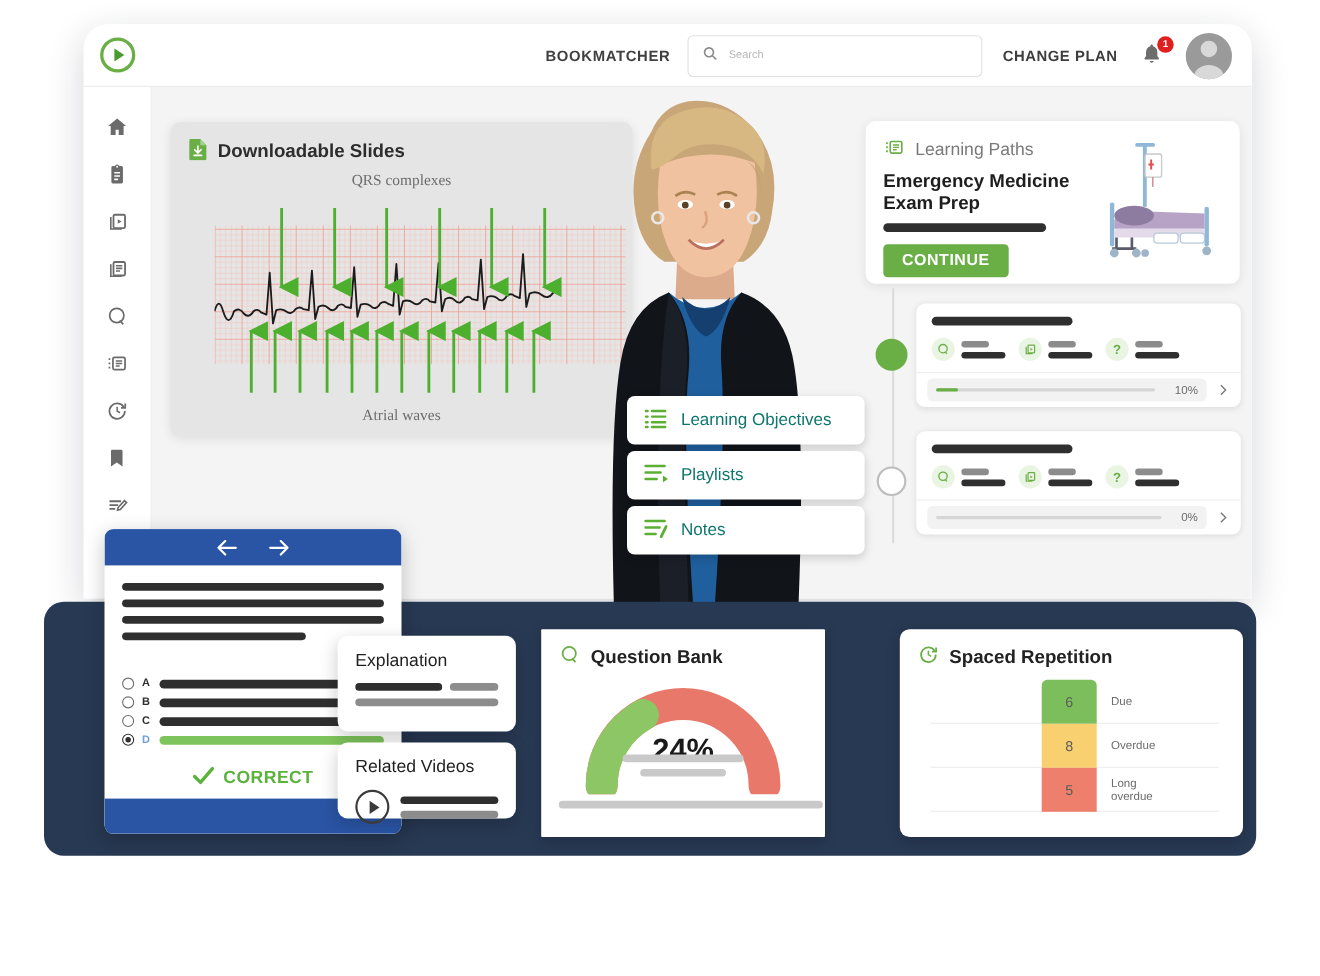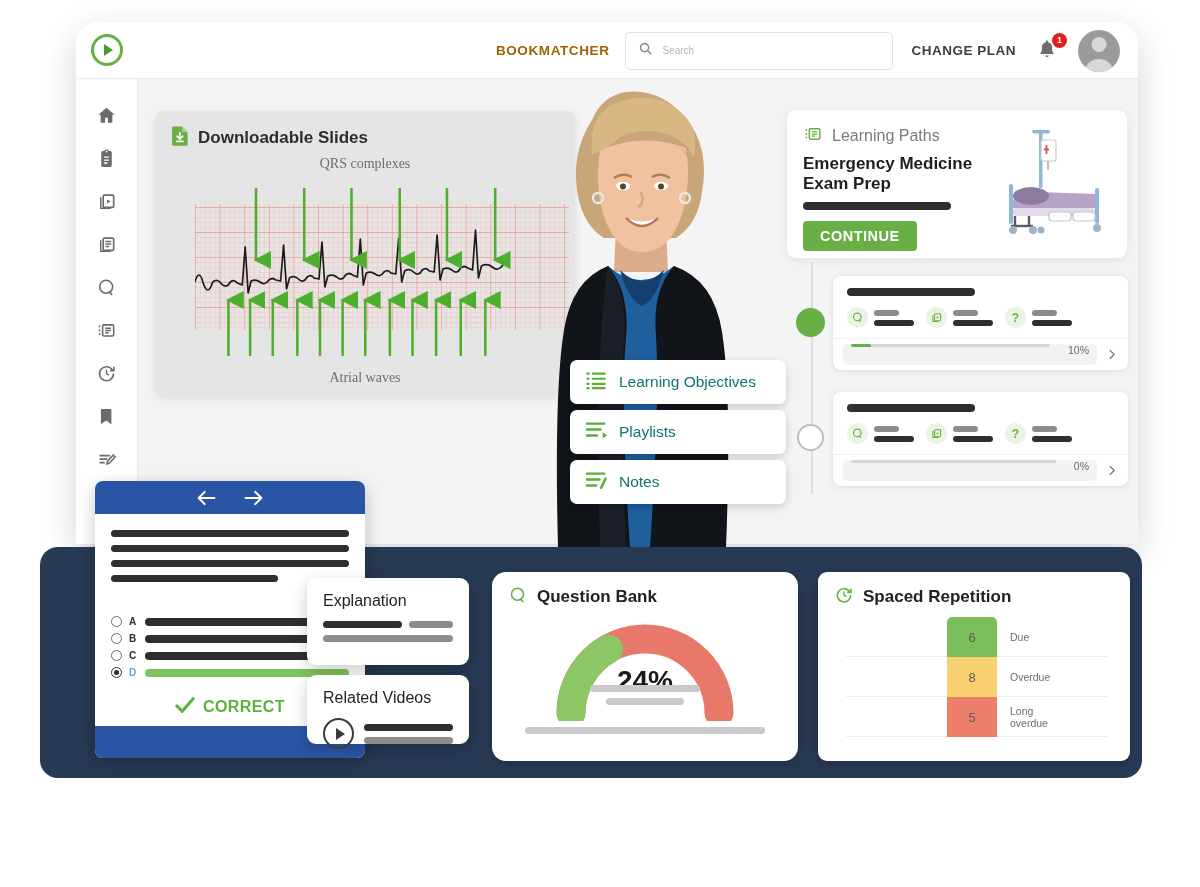--- a/index.html
+++ b/index.html
@@ -33,21 +33,21 @@
   .logo-circle .tri {
     width: 0; height: 0; margin-left: 2px;
     border-left: 9px solid #4a9b2e;
     border-top: 6px solid transparent; border-bottom: 6px solid transparent;
   }
   .top-right {
     position: absolute; right: 0; top: 0; height: 57px;
     display: flex; align-items: center; gap: 0;
   }
   .brand-label {
-    font-size: 13.5px; font-weight: 700; letter-spacing: .6px; color: #a16207;
+    font-size: 13.5px; font-weight: 700; letter-spacing: .6px; color: #404040;
     margin-right: 16px;
   }
   .search-box {
     width: 268px; height: 38px; border: 1px solid #e1e1e1; border-radius: 5px;
     display: flex; align-items: center; padding: 0 12px; gap: 9px; background: #fff;
   }
   .search-box input {
     border: 0; outline: 0; font-size: 10px; color: #555;
     font-family: "Liberation Sans", sans-serif; width: 100%; background: transparent;
   }
@@ -145,21 +145,21 @@
   }
   .cc-lines { display: flex; flex-direction: column; gap: 4px; }
   .cc-lines .l1 { width: 25px; height: 6px; border-radius: 3px; background: #8c8c8c; }
   .cc-lines .l2 { width: 40px; height: 6px; border-radius: 3px; background: #2f2f2f; }
   .cc-foot {
     position: absolute; left: 0; right: 0; bottom: 0; height: 32px;
     border-top: 1px solid #eee; display: flex; align-items: center; padding: 0 10px; gap: 8px;
   }
   .prog-pill {
     flex: 1; height: 21px; background: #f2f2f2; border-radius: 5px;
-    display: flex; align-items: flex-start; padding: 0 8px; gap: 18px;
+    display: flex; align-items: center; padding: 0 8px; gap: 18px;
   }
   .prog-track { flex: 1; height: 3px; background: #d6d6d6; border-radius: 2px; position: relative; }
   .prog-fill { position: absolute; left: 0; top: 0; height: 3px; background: #6aaf46; border-radius: 2px; }
   .prog-pct { font-size: 10.5px; color: #6b6b6b; }
   .chev { color: #7a7a7a; cursor: pointer; display: flex; }
 
   
   .presenter { position: absolute; left: 480px; top: 58px; width: 320px; height: 490px; }
 
   
@@ -220,22 +220,22 @@
     width: 31px; height: 31px; border-radius: 50%; border: 2px solid #3b3b3b;
     display: flex; align-items: center; justify-content: center; flex: none;
   }
   .play-circle .tri {
     width: 0; height: 0; margin-left: 3px;
     border-left: 9px solid #3b3b3b; border-top: 6px solid transparent; border-bottom: 6px solid transparent;
   }
 
   
   .qb {
-    position: absolute; left: 492px; top: 572px; width: 306px; height: 189px;
-    background: #fff; border-radius: 14px; box-shadow: 0 3px 12px rgba(0,0,0,.18); padding: 13px 16px;
+    position: absolute; left: 492px; top: 572px; width: 258px; height: 189px;
+    background: #fff; border-radius: 1px; box-shadow: 0 3px 12px rgba(0,0,0,.18); padding: 13px 16px;
   }
   .qb-head { display: flex; align-items: center; gap: 9px; }
   .qb-head .t { font-size: 17px; font-weight: 700; color: #222; }
   .gauge-wrap { position: relative; margin: 4px auto 0; width: 200px; height: 108px; }
   .gauge-val {
     position: absolute; left: 0; right: 0; top: 52px; text-align: center;
     font-size: 28px; font-weight: 700; color: #1a1a1a;
   }
   .qb-lines { position: absolute; left: 0; right: 0; bottom: 10px; }
   .qb-l { height: 7px; border-radius: 4px; background: #c9c9c9; margin: 0 auto 6px; }

